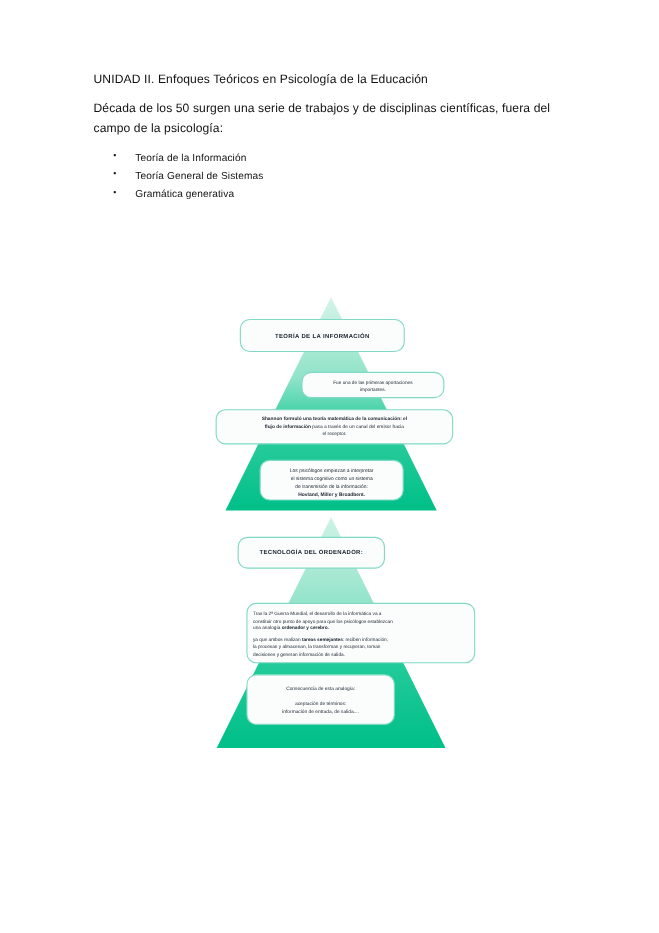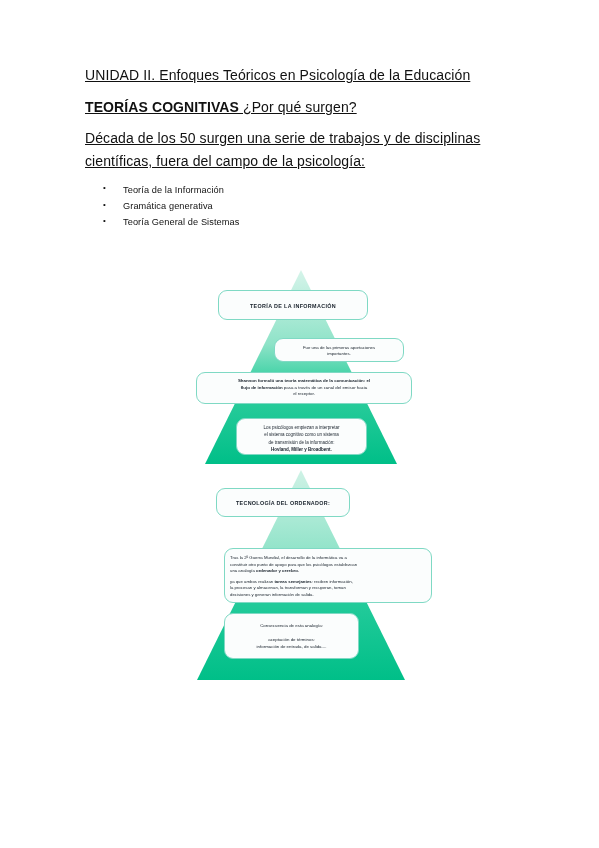--- a/index.html
+++ b/index.html
@@ -23,26 +23,25 @@
   }
 
   .doc-body {
     position: absolute;
     left: 85px;
     top: 64px;
     width: 430px;
   }
 
   .para {
-    font-size: 14px;
+    font-size: 11px;
     line-height: 1.62;
     margin: 0 0 9px 0;
     letter-spacing: 0.1px;
     color: #111;
-    text-decoration: underline;
   }
 
   .bullets {
     margin: 4px 0 0 0;
     padding: 0;
     list-style: none;
   }
   .bullets li {
     position: relative;
     font-size: 9.2px;
@@ -165,29 +164,28 @@
 </style>
 </head>
 <body>
 
 <div class="page">
 
   <div class="doc-body">
 
     <p class="para">UNIDAD II. Enfoques Teóricos en Psicología de la Educación</p>
 
-    <p class="para"><b>TEORÍAS COGNITIVAS</b><span> ¿Por qué surgen?</span></p>
 
 
     <p class="para">Década de los 50 surgen una serie de trabajos y de disciplinas científicas, fuera del campo de la psicología:</p>
 
     <ul class="bullets">
       <li>Teoría de la Información</li>
+      <li>Teoría General de Sistemas</li>
       <li>Gramática generativa</li>
-      <li>Teoría General de Sistemas</li>
     </ul>
   </div>
 
   <div class="diagram">
 
     <div class="pyramid" style="top:0;">
       <svg width="230" height="198" viewBox="0 0 230 198" aria-hidden="true">
         <defs>
           <linearGradient id="g1" x1="0" y1="0" x2="0" y2="1">
             <stop offset="0%" stop-color="#D6F4EA"></stop>

